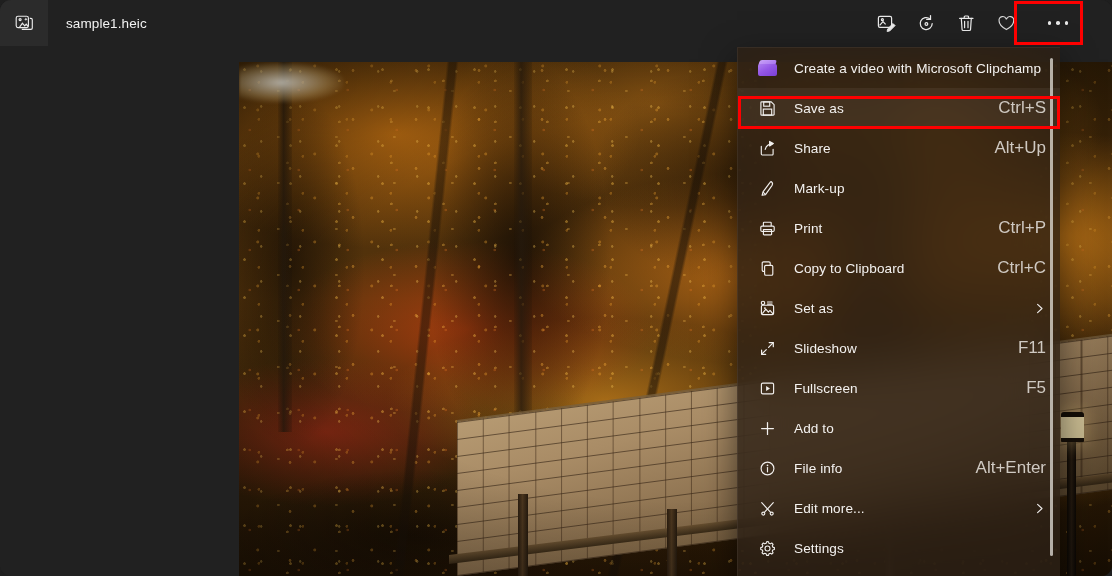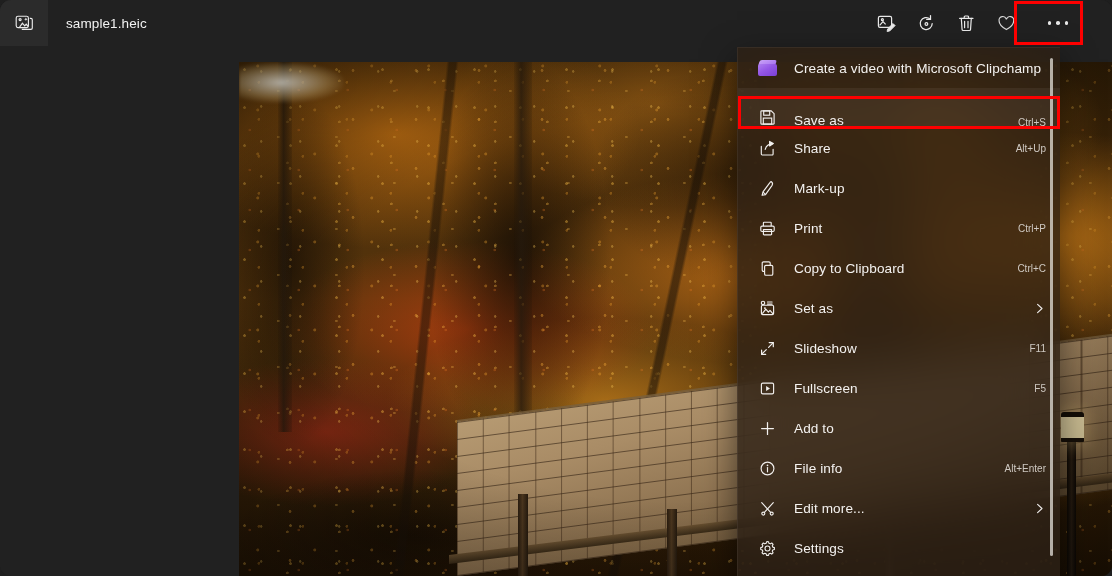--- a/index.html
+++ b/index.html
@@ -193,36 +193,36 @@
     padding-top: 0;
   }
   .menu-item {
     position: relative;
     height: 40px;
     display: flex; align-items: center;
     padding: 0 14px 0 18px;
     cursor: pointer;
     color: #f3f1ef;
   }
-  .menu-item.hovered { background: rgba(255,255,255,.055); align-items: flex-end; }
+  .menu-item.hovered { background: rgba(255,255,255,.055); }
   .mi-icon {
     width: 22px; min-width: 22px; height: 22px;
     display: flex; align-items: center; justify-content: center;
     margin-right: 16px;
   }
   .mi-icon svg { display: block; }
   .mi-label {
     font-size: 13.6px;
     letter-spacing: .1px;
     white-space: nowrap;
     flex: 1;
     color: #f4f2f0;
   }
   .mi-accel {
-    font-size: 10px;
+    font-size: 17px;
     color: #cfc9c2;
     white-space: nowrap;
     margin-left: 10px;
   }
   .mi-chevron { margin-left: 10px; display: flex; align-items: center; }
 
   
   .menu-scrollbar {
     position: absolute;
     right: 2px; top: 10px;

